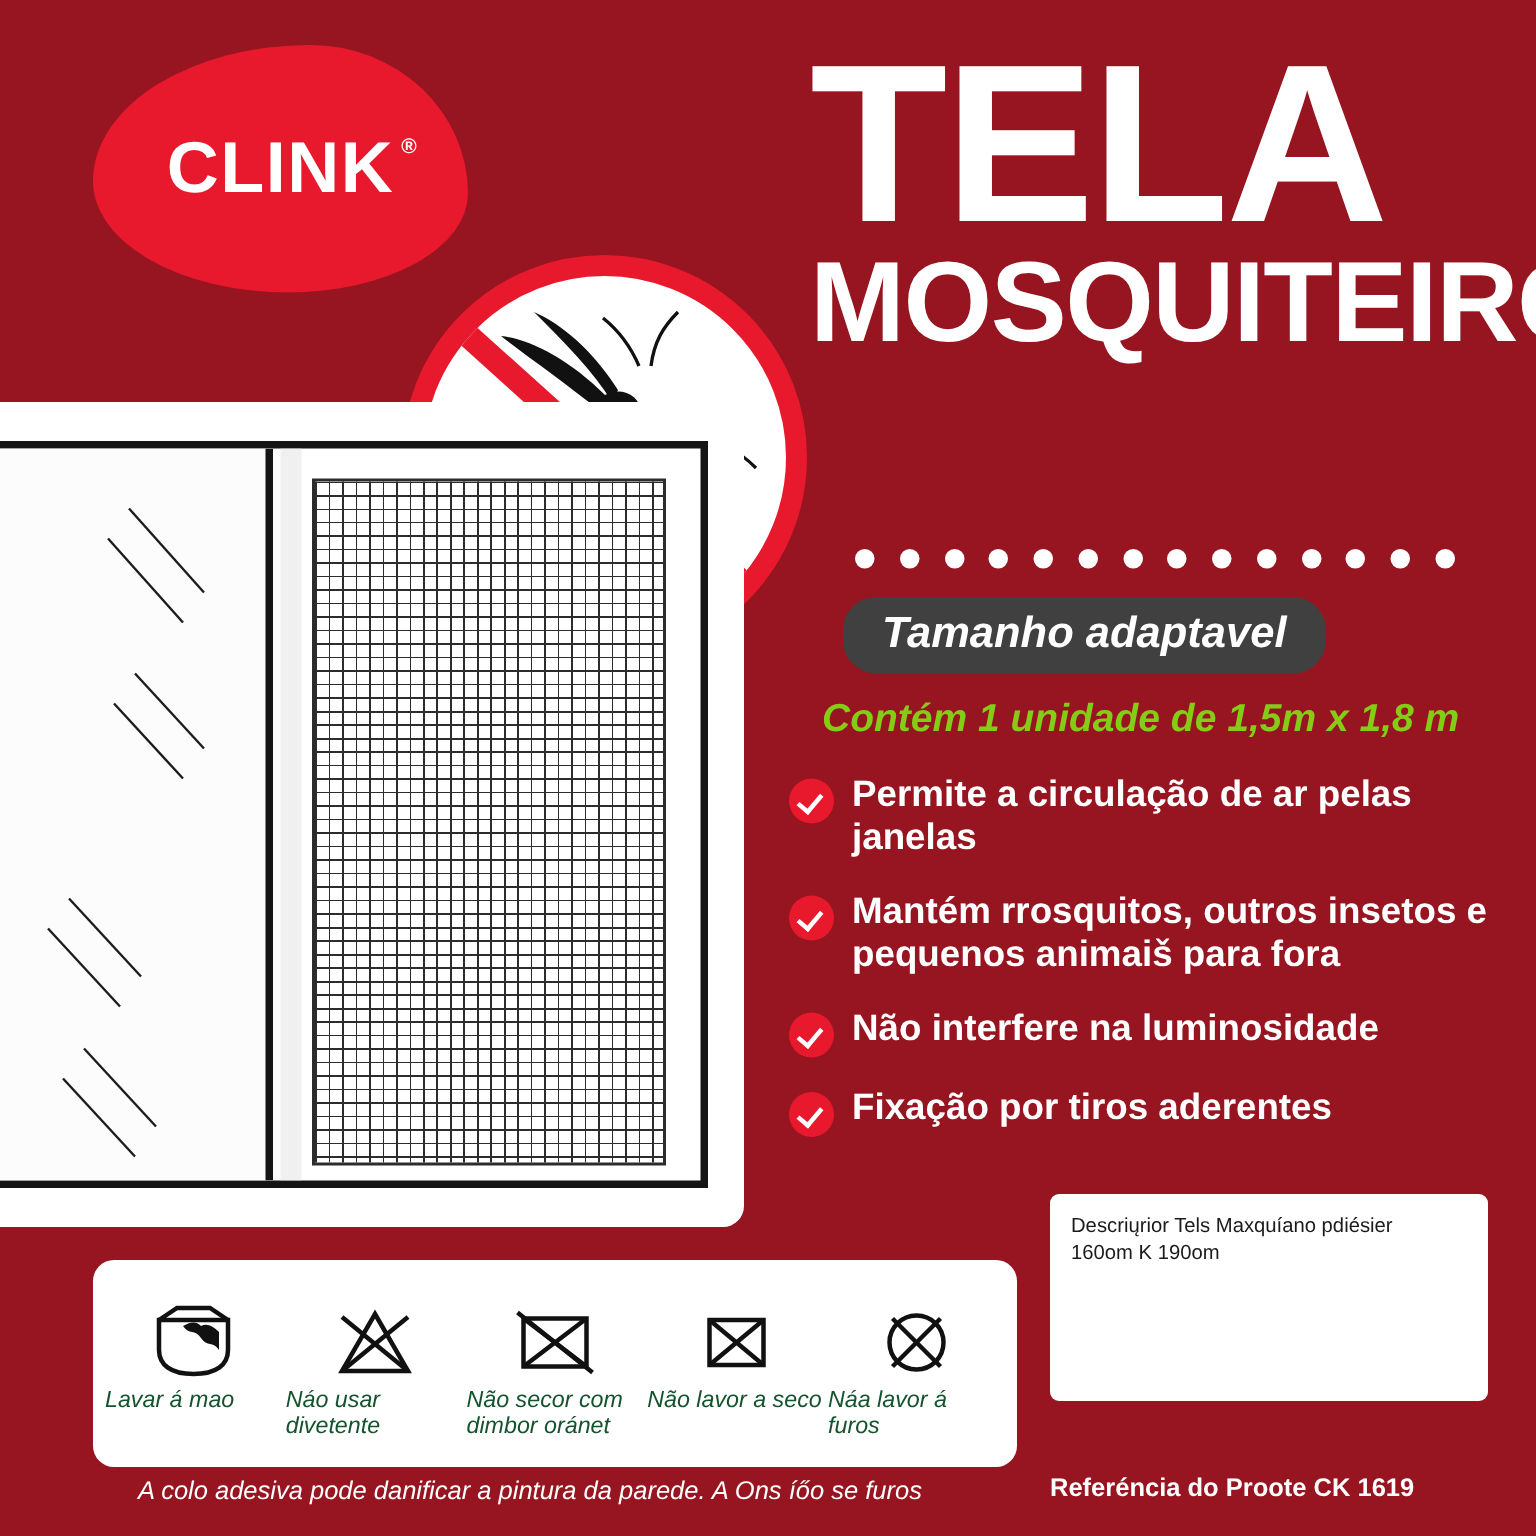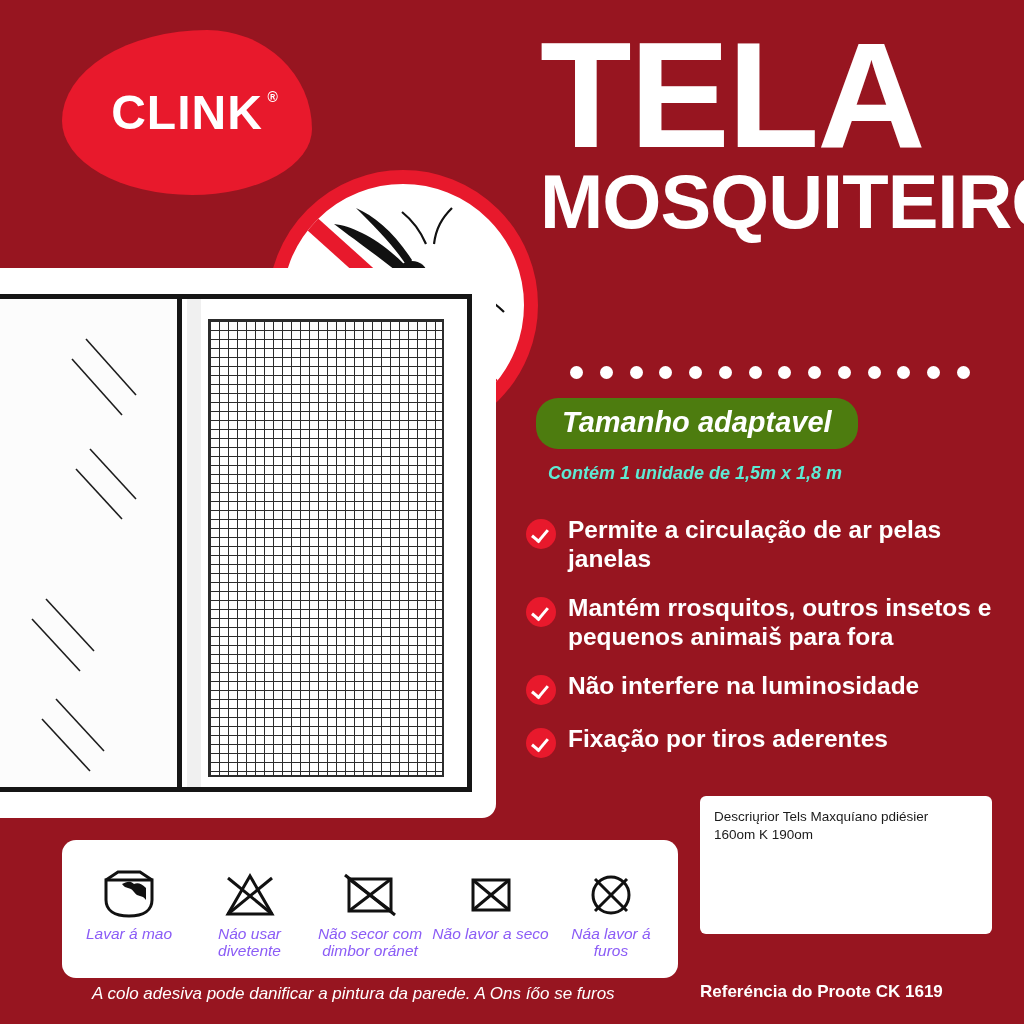--- a/index.html
+++ b/index.html
@@ -91,37 +91,37 @@
     left: 570px; top: 366px;
     width: 400px;
     display: flex; justify-content: space-between;
   }
   .dots i {
     width: 13px; height: 13px; border-radius: 50%;
     background: #fff; display: block;
   }
   .pill {
     position: absolute;
-    left: 536px; top: 398px;
-    background: #4d7c0f;
+    left: 562px; top: 398px;
+    background: #404040;
     border-radius: 22px;
     padding: 8px 26px 10px;
     text-align: center;
   }
   .pill span {
     color: #fff;
     font-size: 29px;
     font-weight: bold;
     font-style: italic;
   }
   .contains {
     position: absolute;
     left: 548px; top: 463px;
-    color: #5eead4;
-    font-size: 18px;
+    color: #84cc16;
+    font-size: 26px;
     font-weight: bold;
     font-style: italic;
   }
 
   .features {
     position: absolute;
     left: 526px; top: 516px;
     width: 485px;
   }
   .feature {
@@ -216,22 +216,21 @@
   .care-items {
     position: absolute;
     left: 8px; top: 26px;
     width: 600px;
     display: flex;
     justify-content: space-between;
     align-items: flex-start;
   }
   .care-item {
     width: 118px;
-    text-align: center;
-    color: #8b5cf6;
+    color: #14532d;
   }
   .care-ico { height: 58px; display: flex; align-items: center; justify-content: center; }
   .care-lbl {
     font-size: 15.5px;
     font-style: italic;
     line-height: 1.08;
     margin-top: 2px;
   }
   .care-note {
     position: absolute;

